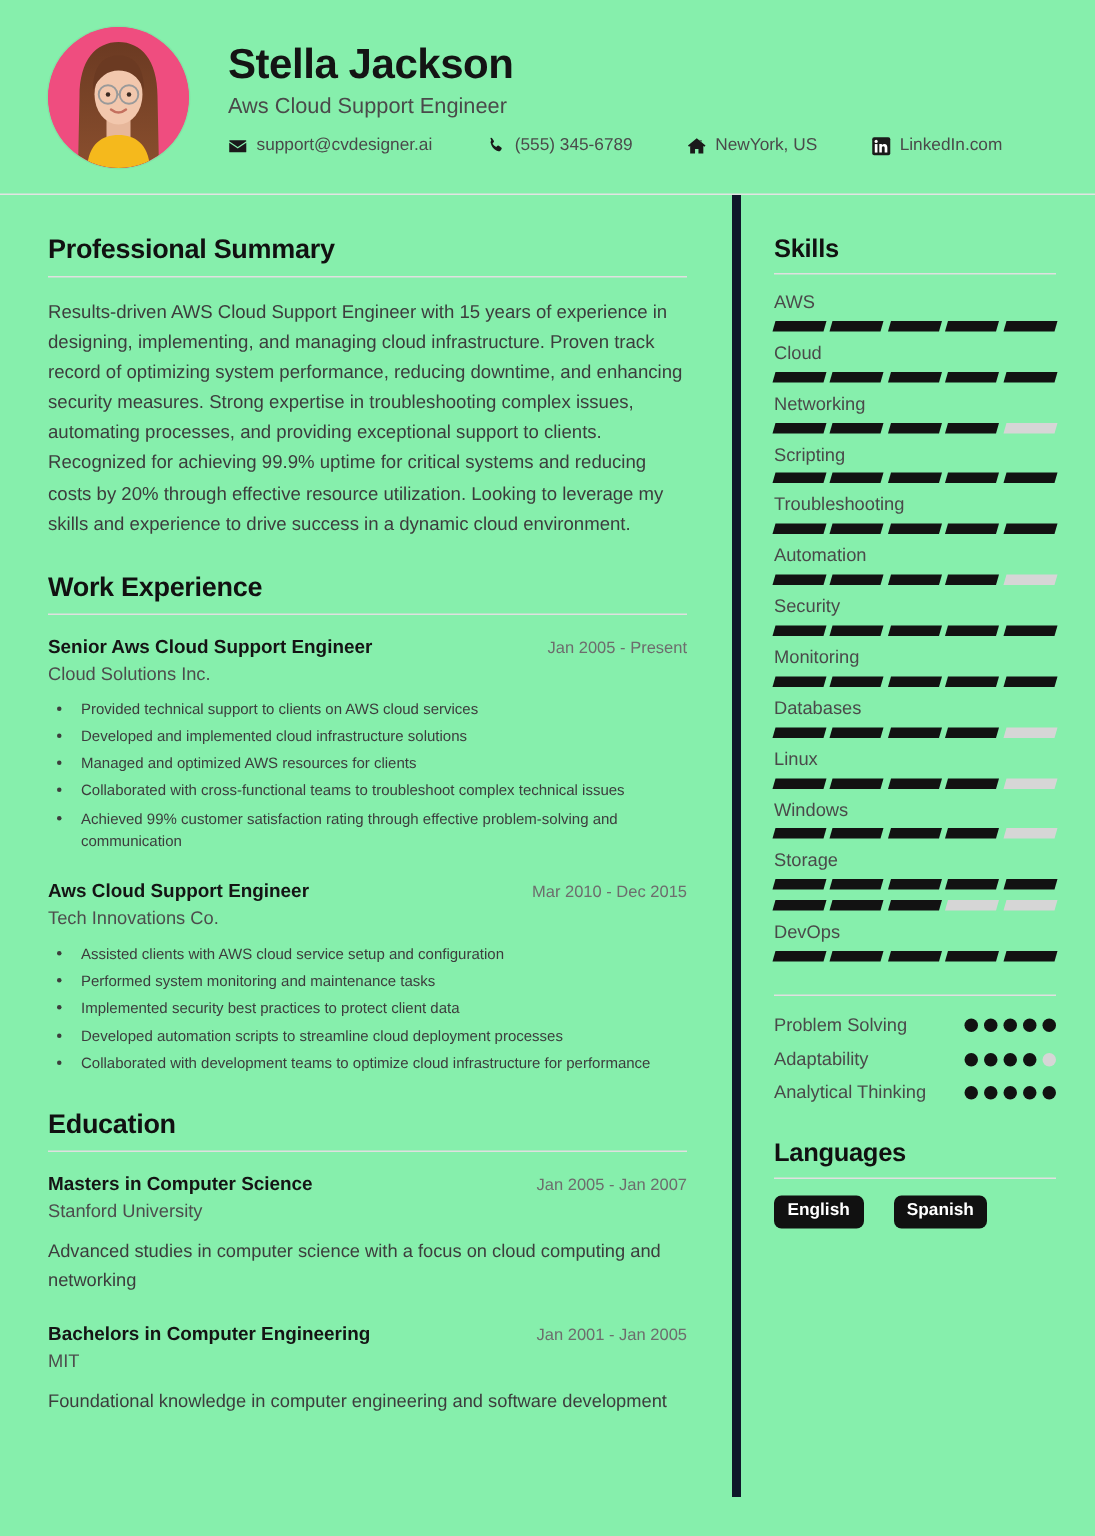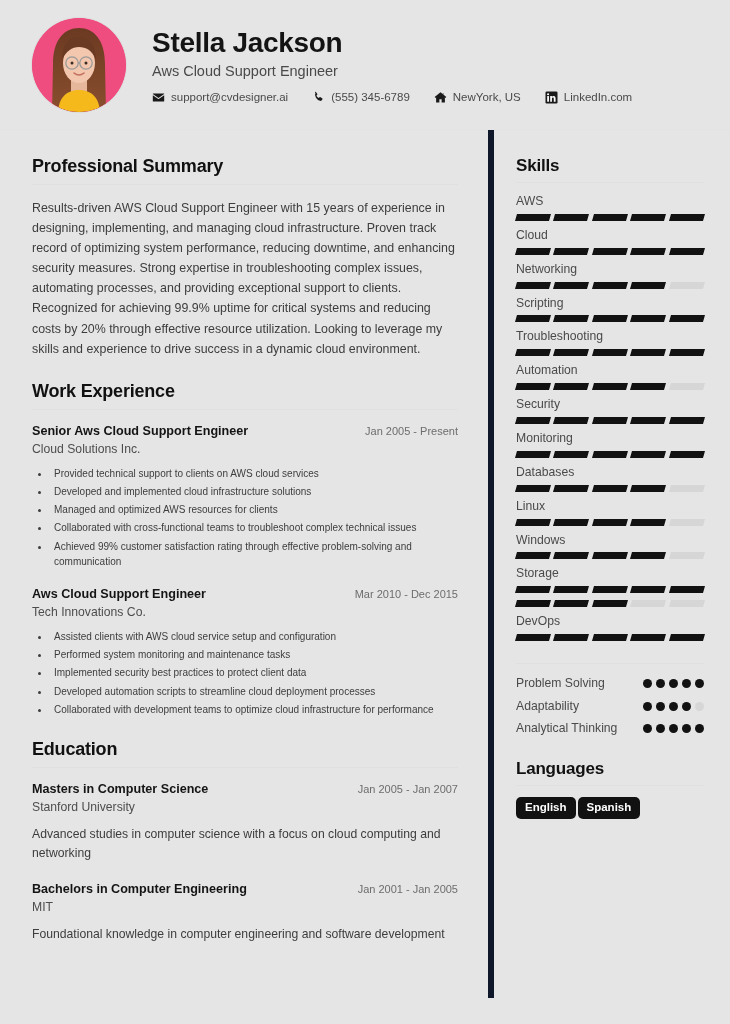--- a/index.html
+++ b/index.html
@@ -4,21 +4,21 @@
 <style>
   * { box-sizing: border-box; }
   html, body {
     margin: 0; padding: 0;
     width: 730px; height: 1024px;
     background: #ffffff;
     font-family: "Liberation Sans", sans-serif;
     color: #333333;
     -webkit-font-smoothing: antialiased;
   }
-  .page { position: relative; width: 730px; height: 1024px; background:#e5e5e5; overflow:hidden; }
+  .page { position: relative; width: 730px; height: 1024px; background:#86efac; overflow:hidden; }
 
   
   .header {
     display: flex;
     align-items: center;
     padding: 16px 28px 16px 32px;
     height: 130px;
     border-bottom: 1px solid #e3e3e3;
   }
   .avatar-wrap {
@@ -44,21 +44,21 @@
   .job-title {
     font-size: 14.5px;
     color: #4a4a4a;
     margin: 0 0 12px 0;
     font-weight: 400;
   }
   .contact-row {
     display: flex;
     align-items: center;
     flex-wrap: wrap;
-    gap: 4px;
+    gap: 16px;
     font-size: 11.5px;
     color: #4a4a4a;
   }
   .contact-item {
     display: inline-flex;
     align-items: center;
     margin-right: 20px;
     white-space: nowrap;
   }
   .contact-item .ci-icon {
@@ -194,21 +194,21 @@
   }
   .dots { display: flex; gap: 4px; padding-top: 4px; flex: 0 0 auto; }
   .dot {
     width: 9px; height: 9px;
     border-radius: 50%;
     background: #d6d6d6;
   }
   .dot.on { background: #121212; }
 
   
-  .lang-wrap { display: flex; flex-wrap: wrap; gap: 2px; }
+  .lang-wrap { display: flex; flex-wrap: wrap; gap: 20px; }
   .lang-chip {
     background: #111111;
     color: #ffffff;
     font-size: 11.5px;
     font-weight: 600;
     padding: 4px 9px 5px 9px;
     border-radius: 5px;
     line-height: 1.2;
   }
 </style>

